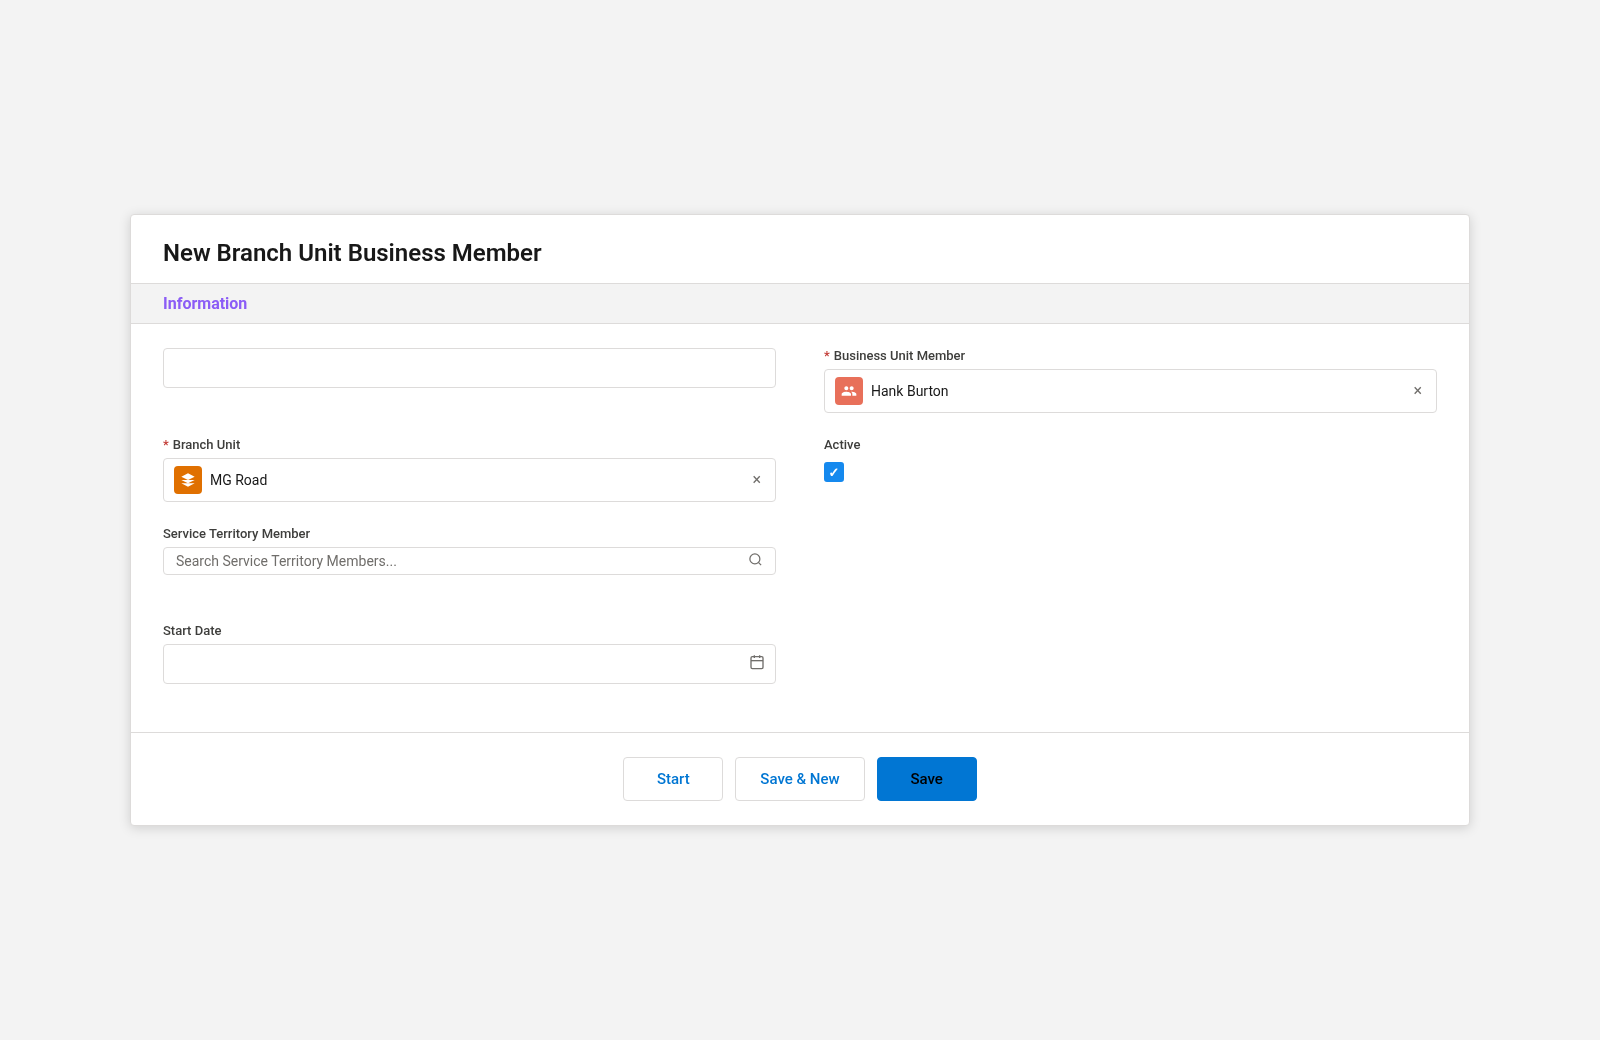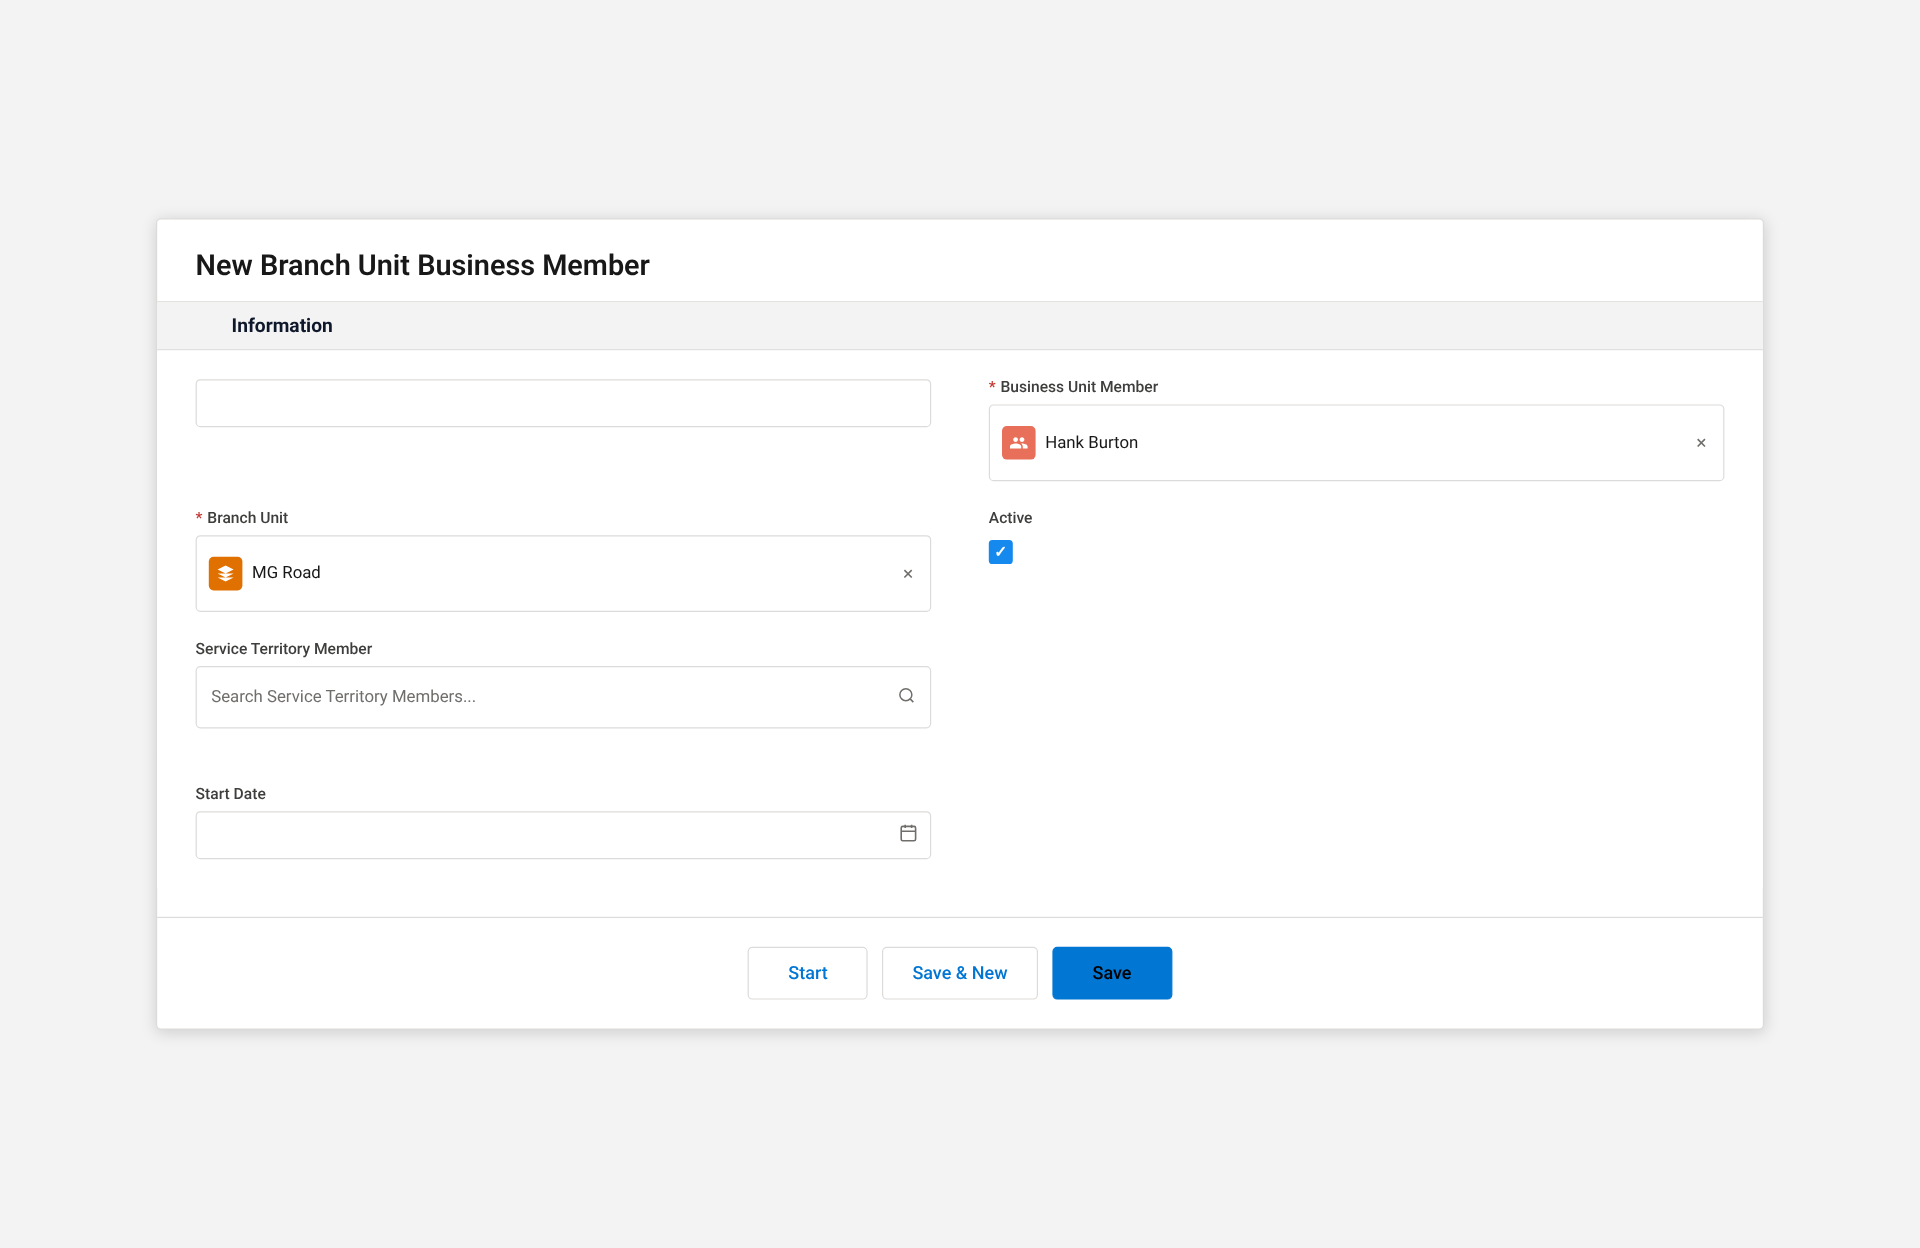--- a/index.html
+++ b/index.html
@@ -40,22 +40,21 @@
 
     .section {
       background: #f3f3f3;
       padding: 10px 32px;
       border-bottom: 1px solid #dddbda;
     }
 
     .section-title {
       font-size: 16px;
       font-weight: 700;
-      color: #0f172a;
-      margin-left: 30px;
+      color: #8b5cf6;
     }
 
     .section-body {
       background: #ffffff;
       padding: 24px 32px;
     }
 
     .form-grid {
       display: grid;
       grid-template-columns: 1fr 1fr;
@@ -81,21 +80,21 @@
       color: #c23934;
       font-size: 13px;
     }
 
     .lookup-field {
       border: 1px solid #dddbda;
       border-radius: 4px;
       padding: 6px 10px;
       font-size: 14px;
       color: #181818;
-      height: 64px;
+      height: 44px;
       display: flex;
       align-items: center;
       gap: 8px;
       position: relative;
     }
 
     .lookup-icon-badge {
       width: 28px;
       height: 28px;
       border-radius: 4px;
@@ -128,21 +127,21 @@
       padding: 2px 4px;
       line-height: 1;
     }
 
     .search-field {
       border: 1px solid #dddbda;
       border-radius: 4px;
       padding: 8px 12px;
       font-size: 14px;
       color: #706e6b;
-      height: 52px;
+      height: 28px;
       display: flex;
       align-items: center;
       justify-content: space-between;
       cursor: text;
     }
 
     .search-placeholder {
       font-size: 14px;
       color: #706e6b;
     }

